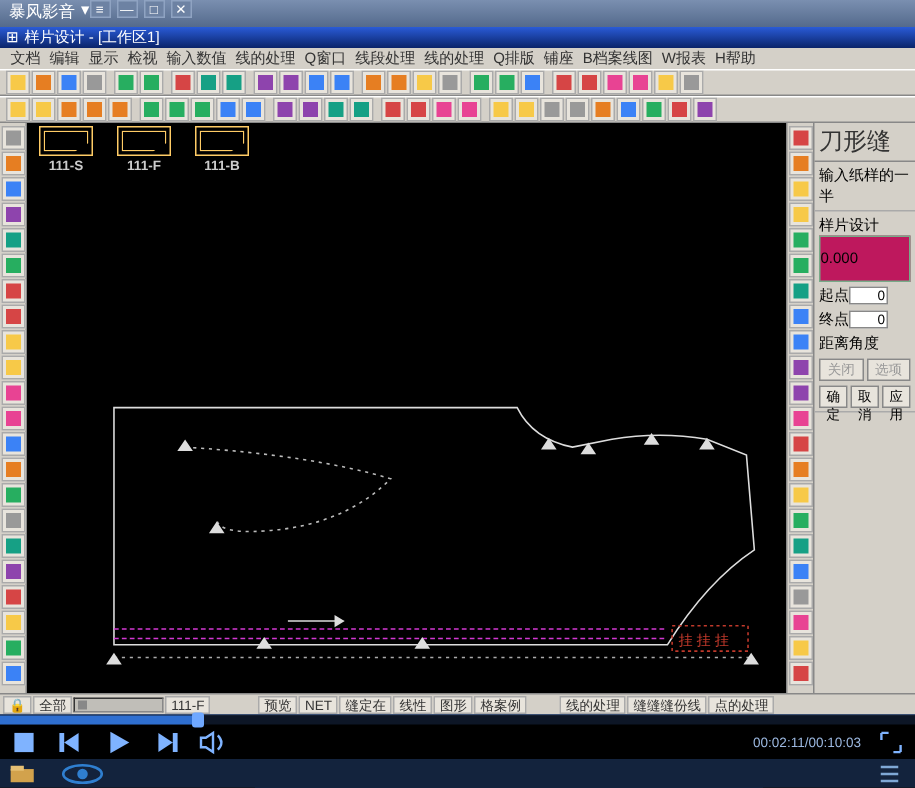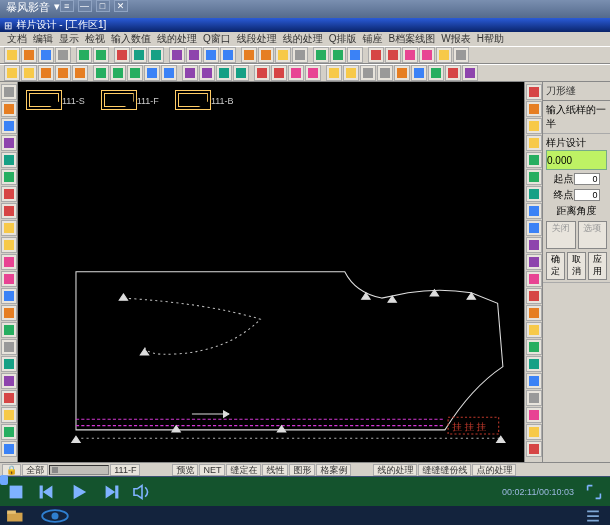--- a/index.html
+++ b/index.html
@@ -27,46 +27,46 @@
   .tb-sep { width:3px; }
 
   .cad-mid { flex:1 1 auto; display:flex; overflow:hidden; }
   .ltb { width:18px; background:#d4d0c8; border-right:1px solid #888; display:flex; flex-direction:column; gap:1px; padding-top:2px; align-items:center; }
   .rtb { width:18px; background:#d4d0c8; border-left:1px solid #888; display:flex; flex-direction:column; gap:1px; padding-top:2px; align-items:center; }
   .vbtn { width:16px; height:16px; background:#e8e4dc; border:1px solid #aaa; cursor:pointer; display:flex; align-items:center; justify-content:center; }
   .vbtn .ic { width:10px; height:10px; }
 
   .center { flex:1 1 auto; background:#000; position:relative; }
   .thumbs { position:absolute; top:0; left:0; height:36px; display:flex; gap:16px; padding:2px 8px; z-index:2; }
-  .thumb { display:flex; flex-direction:row; align-items:center; }
+  .thumb { display:flex; flex-direction:column; align-items:center;font-weight:bold; }
   .thumb .shape { width:36px; height:20px; border:1px solid #ffcc66; position:relative; }
   .thumb .shape::after { content:""; position:absolute; inset:2px; border:1px solid #ffcc66; clip-path:polygon(0 0,100% 0,100% 60%,70% 100%,0 100%); }
   .thumb .lbl { color:#ccc; font-size:9px; margin-top:1px; }
 
   .rpanel { width:68px; background:#d4d0c8; border-left:1px solid #888; display:flex; flex-direction:column; font-size:10px; }
-  .rpanel .hd { padding:2px 3px; font-size:10px; color:#333; border-bottom:1px solid #888; }
+  .rpanel .hd { padding:2px 3px; font-size:16px; color:#333; border-bottom:1px solid #888; }
   .rpanel .sec { padding:2px 3px; border-bottom:1px solid #aaa; }
-  .rpanel input[type=text]{ width:100%; font-size:10px; height:20px; border:1px solid #7a8; background:#bef264; }
-  .rpanel .row { display:flex; justify-content:center; align-items:center; margin-top:2px; }
+  .rpanel input[type=text]{ width:100%; font-size:10px; height:31px; border:1px solid #7a8; background:#be185d; }
+  .rpanel .row { display:flex; justify-content:flex-start; align-items:center; margin-top:2px; }
   .rpanel .row .lab { font-size:10px; }
   .rpanel .row .val { width:26px; height:12px; background:#fff; border:1px solid #888; font-size:9px; text-align:right; padding-right:1px; }
   .rpanel .btnrow { display:flex; gap:2px; margin-top:3px; }
-  .rpanel .pbtn { flex:1; height:28px; border:1px solid #888; background:#e8e4dc; font-size:9px; text-align:center; line-height:12px; cursor:pointer; }
+  .rpanel .pbtn { flex:1; height:15px; border:1px solid #888; background:#e8e4dc; font-size:9px; text-align:center; line-height:12px; cursor:pointer; }
   .rpanel .pbtn.dis { color:#999; }
 
   .cad-status { height:14px; background:#d4d0c8; border-top:1px solid #888; display:flex; align-items:center; font-size:9px; color:#333; gap:1px; overflow:hidden; padding:0 2px;}
   .cad-status .cell { padding:0 3px; border:1px solid #aaa; height:12px; line-height:10px; background:#e8e4dc; cursor:pointer; white-space:nowrap;}
   .cad-status .slider { flex:0 0 60px; height:10px; background:#c0beb8; border:1px inset #888; position:relative; }
   .cad-status .slider::after{content:"";position:absolute;left:2px;top:1px;width:6px;height:6px;background:#888;}
 
   
   .c-yel{background:#f7c948}.c-org{background:#e67e22}.c-red{background:#d64545}.c-blu{background:#3b82f6}.c-grn{background:#27ae60}.c-pur{background:#8e44ad}.c-cya{background:#16a085}.c-pnk{background:#e84393}.c-gry{background:#999}
 
   
-  .pl-bar { height:30px; background:#14532d; border-top:1px solid #3a4f72; display:flex; flex-direction:row;justify-content:space-between; }
+  .pl-bar { height:30px; background:#000000; border-top:1px solid #3a4f72; display:flex; flex-direction:column;justify-content:space-between; }
   .seek { height:6px; background:#0d1626; position:relative; }
   .seek .prog { position:absolute; left:0; top:0; height:100%; background:#2f6fd0; }
   .seek .knob { position:absolute; top:-2px; width:8px; height:10px; background:#6fa8ff; border-radius:2px; }
   .ctrls { flex:1; display:flex; align-items:center; padding:0 6px; gap:10px; }
   .pbtn-ic { width:20px; height:16px; cursor:pointer; fill:#7fb3ff; }
   .pbtn-ic.big { width:26px; height:18px; }
   .time { color:#9cb8e0; font-size:9px; margin-left:auto; }
   .pl-foot { height:19px; background:#13233d; display:flex; align-items:center; padding:0 6px; gap:12px; }
   .pl-foot .ficon { width:22px; height:14px; cursor:pointer; }
 

